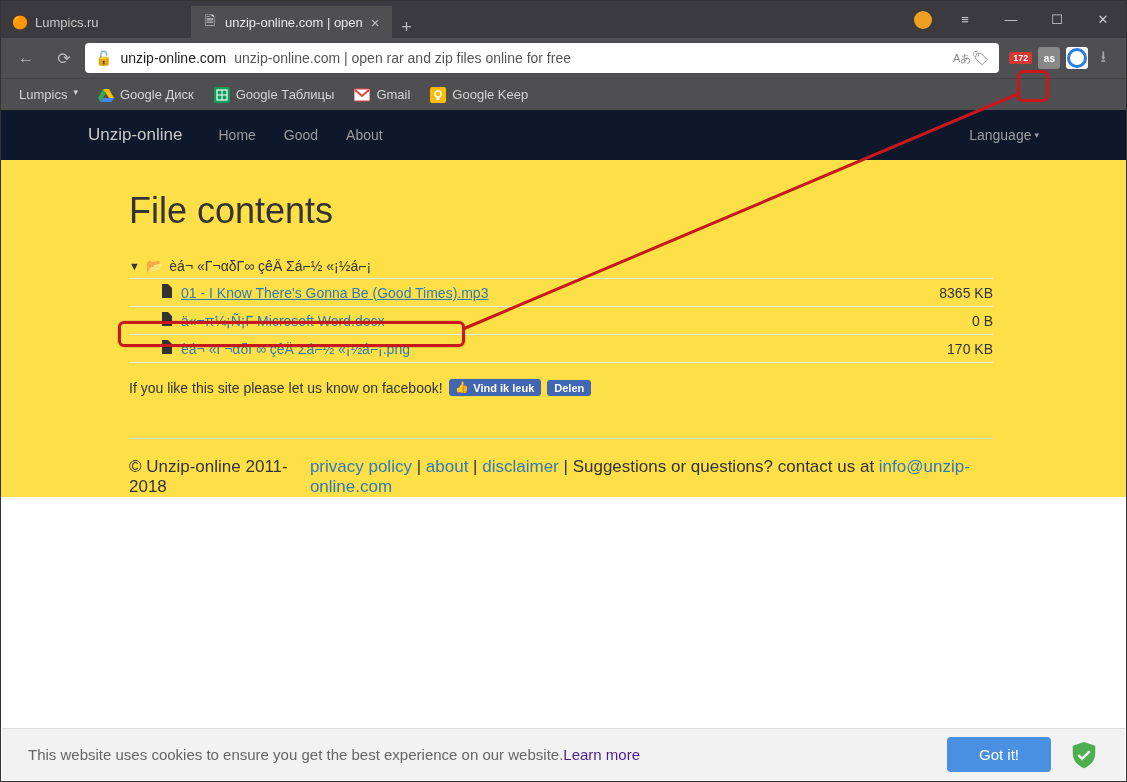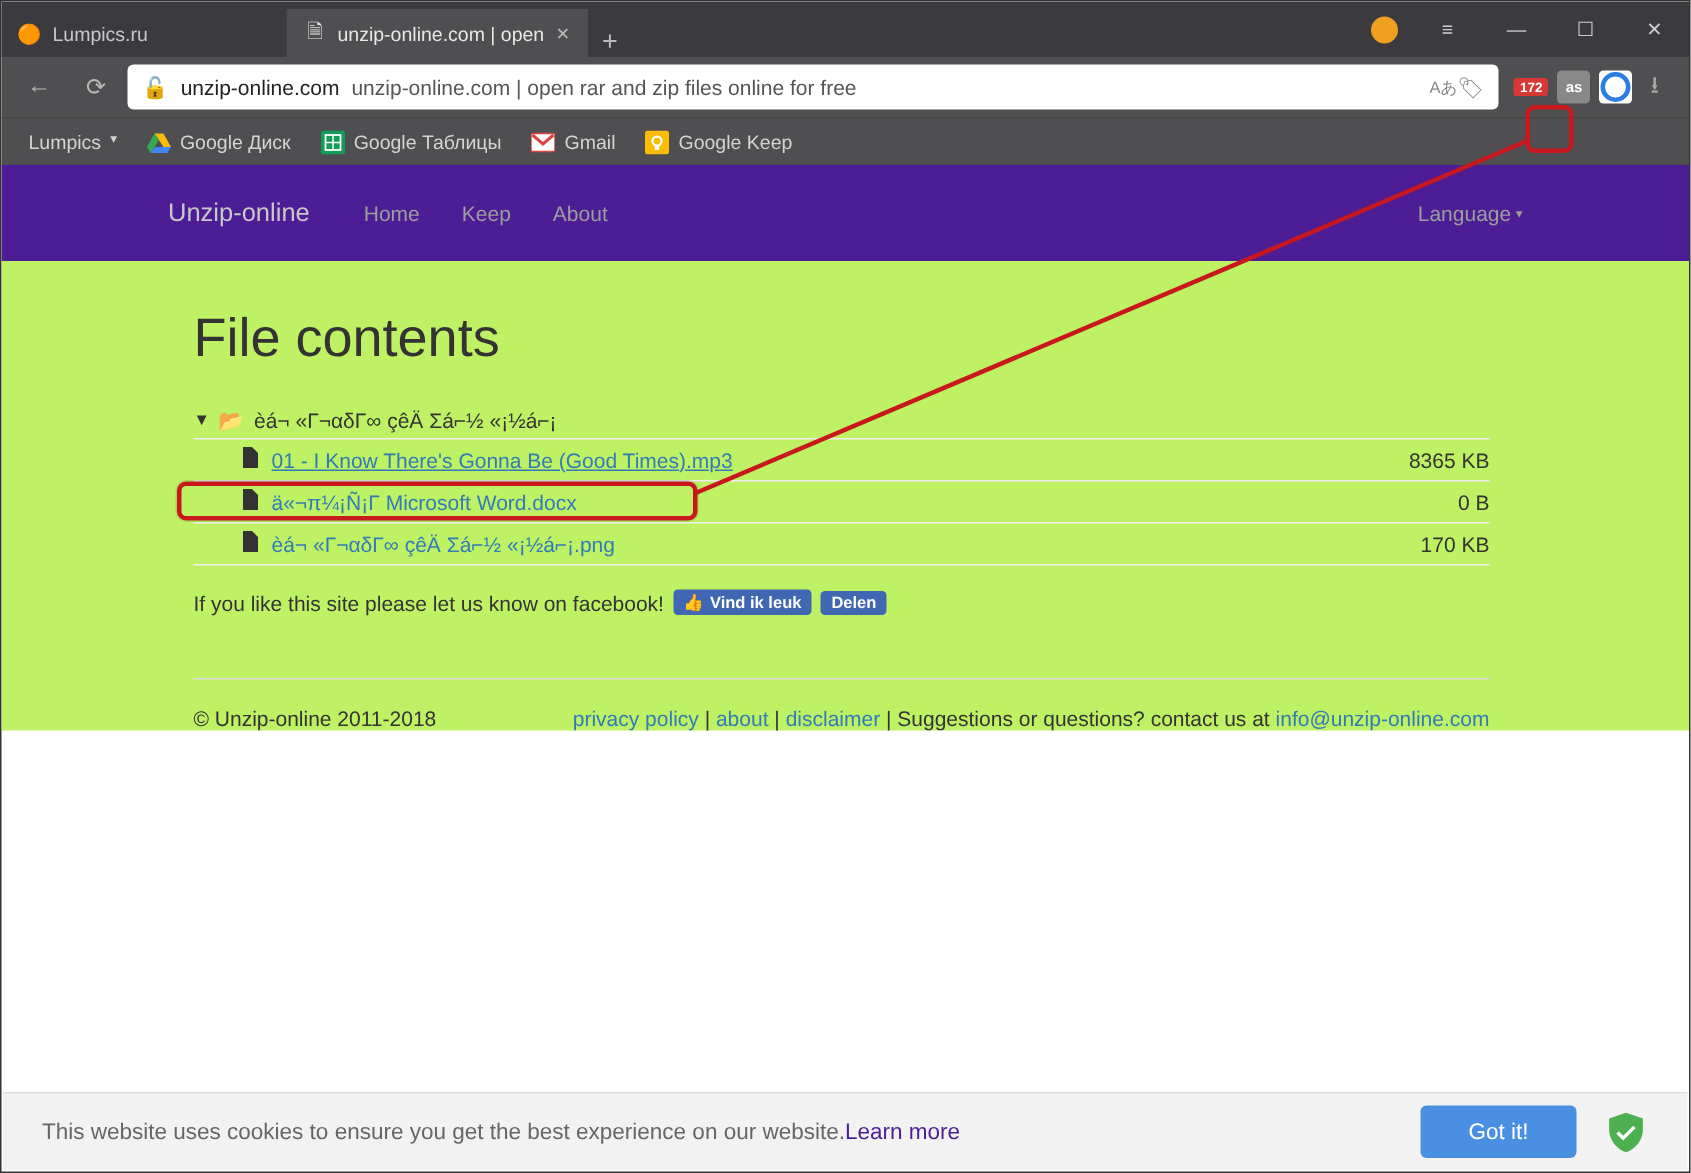--- a/index.html
+++ b/index.html
@@ -22,39 +22,39 @@
 .url-right{margin-left:auto;display:flex;align-items:center;color:#888}
 .ext-row{display:flex;align-items:center;gap:6px;padding:0 6px}
 .ext-badge{background:#d63933;color:#fff;font-size:9px;padding:1px 4px;border-radius:2px;font-weight:bold}
 .ext-sq{width:22px;height:22px;background:#888;border-radius:3px;display:flex;align-items:center;justify-content:center;color:#fff;font-size:10px;font-weight:bold}
 .ext-blue{width:22px;height:22px;background:#fff;border-radius:3px;display:flex;align-items:center;justify-content:center;position:relative}
 .ext-blue::after{content:"";width:14px;height:14px;border:3px solid #2a7de1;border-radius:50%}
 .dl-icon{color:#aaa;font-size:16px;padding:0 6px}
 .bookbar{height:32px;background:#4f4f52;border-top:1px solid #444;display:flex;align-items:center;padding:0 10px;gap:4px}
 .bm-item{display:flex;align-items:flex-start;gap:6px;padding:4px 8px;color:#d4d4d4;font-size:13px}
 .bm-icon{width:16px;height:16px;display:inline-flex;align-items:center;justify-content:center}
-.site-nav{height:64px;background:#4c1d95;display:flex;align-items:center;padding:0 111px}
+.site-nav{height:50px;background:#0f172a;display:flex;align-items:center;padding:0 87px}
 .brand{color:#c8c8c8;font-size:17px;margin-right:22px}
 .nav-link{color:#9d9d9d;font-size:14px;padding:0 14px}
 .lang{margin-left:auto;color:#9d9d9d;font-size:14px;display:flex;align-items:center;gap:3px}
-.content{background:#bef264;padding:30px 133px 0 128px}
+.content{background:#fde047;padding:30px 133px 0 128px}
 h1{font-size:36px;font-weight:400;color:#333;margin-bottom:22px}
 .tree{margin-bottom:8px}
 .folder-row{display:flex;align-items:center;gap:6px;font-size:14px;color:#333;padding:4px 0}
 .caret{font-size:11px}
 .file-row{display:flex;align-items:center;padding:5px 0 5px 32px;font-size:14px;border-top:1px solid #eee}
 .file-row:last-of-type{border-bottom:1px solid #eee}
 .file-icon{width:12px;margin-right:8px;color:#333}
 .file-link{color:#337ab7}
 .file-link.u{text-decoration:underline}
 .file-size{margin-left:auto;color:#333}
 .fb-row{display:flex;align-items:center;gap:6px;font-size:14px;color:#333;padding:8px 0 14px}
 .fb-btn{background:#4267b2;color:#fff;font-size:11px;padding:2px 7px;border-radius:3px;display:inline-flex;align-items:center;gap:4px;font-weight:bold}
 .hr{border-top:1px solid #ddd;margin:28px 0 18px}
-.footer{display:flex;font-size:14px;color:#333}
+.footer{display:flex;font-size:17px;color:#333}
 .footer .links{margin-left:auto}
 .footer a{color:#337ab7;text-decoration:none}
 .cookie{position:absolute;left:1px;right:1px;bottom:1px;height:52px;background:#f2f2f2;border-top:1px solid #ddd;display:flex;align-items:center;padding:4px 26px;font-size:15px;color:#666}
 .cookie a{color:#4c1d95;margin-left:0}
 .gotit{margin-left:auto;background:#4a90e2;color:#fff;padding:9px 32px;border-radius:4px;font-size:15px}
 .shield{width:30px;height:30px;margin-left:18px;position:relative}
 .shield svg{width:30px;height:30px}
 .hl-box1{position:absolute;border:3px solid #c8171d;border-radius:6px;pointer-events:none;box-shadow:0 0 0 1px rgba(0,0,0,.1)}
 .hl-box2{position:absolute;border:3px solid #c8171d;border-radius:6px;pointer-events:none}
 .hl-line{position:absolute;pointer-events:none}
@@ -145,21 +145,21 @@
           <rect x="6.5" y="10" width="3" height="3" fill="#fff"></rect>
         </svg>
       </span>
     <span>Google Keep</span>
   </div>
 </div>
 
 <div class="site-nav">
   <div class="brand">Unzip-online</div>
   <div class="nav-link">Home</div>
-  <div class="nav-link">Keep</div>
+  <div class="nav-link">Good</div>
   <div class="nav-link">About</div>
   <div class="lang">
     <span>Language</span>
     <span style="font-size:9px">▾</span>
   </div>
 </div>
 
 <div class="content">
   <h1>File contents</h1>
   <div class="tree">

